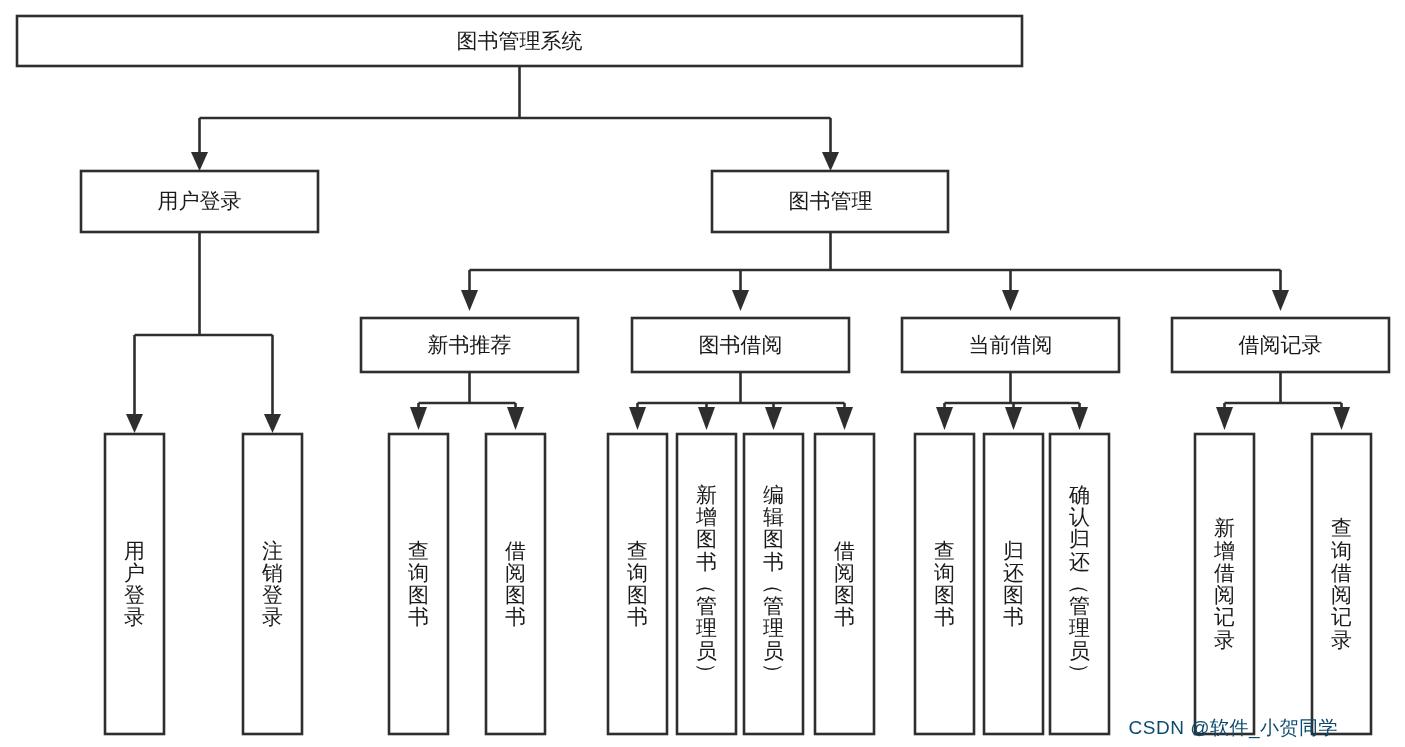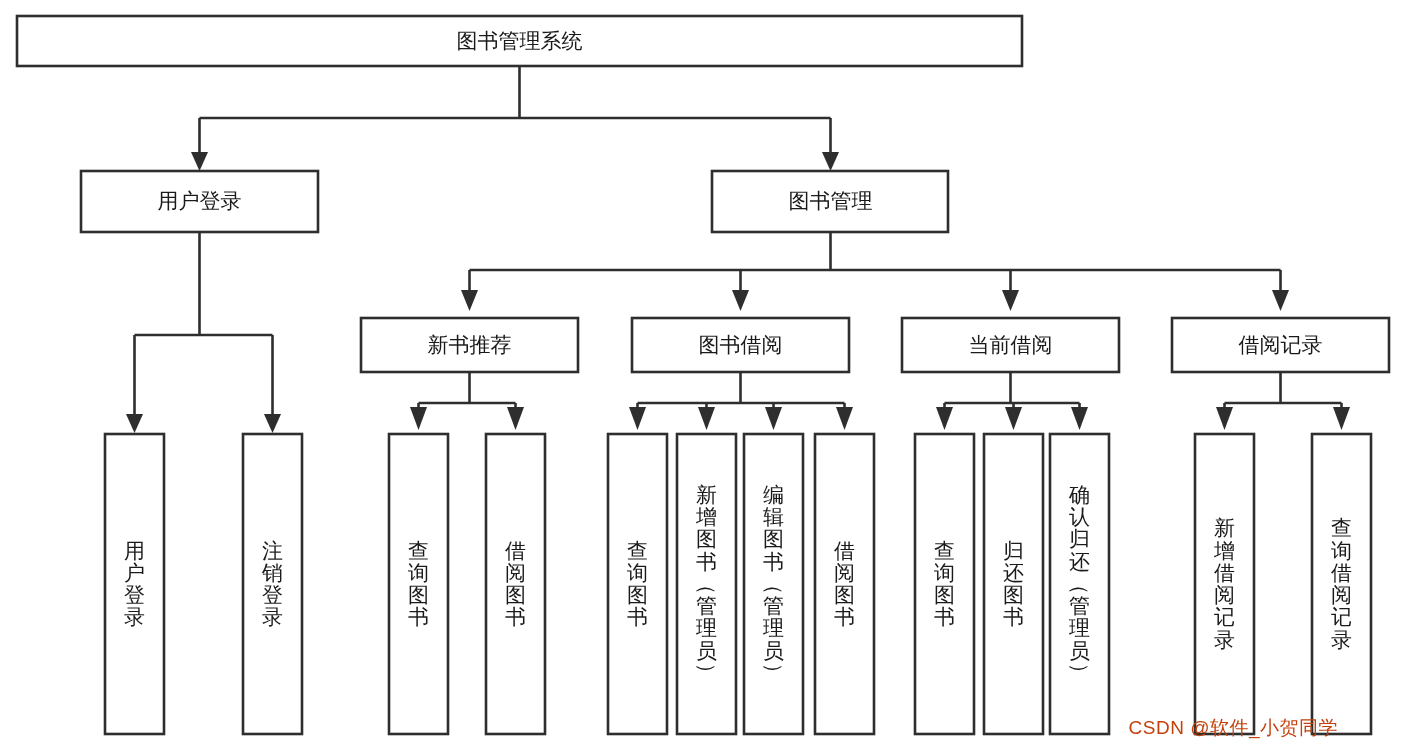--- a/index.html
+++ b/index.html
@@ -68,21 +68,21 @@
   }
   .vert-text-wrap span.rot {
     transform: rotate(90deg);
   }
   .watermark {
     position: absolute;
     right: 8px;
     bottom: 6px;
     font-family: "Liberation Sans", "DejaVu Sans", sans-serif;
     font-size: 19px;
-    color: #c2410c;
+    color: #0c4a6e;
     letter-spacing: 0.5px;
     white-space: nowrap;
     user-select: none;
   }
 </style>
 </head>
 <body>
 
 <div id="diagram-root">
 

